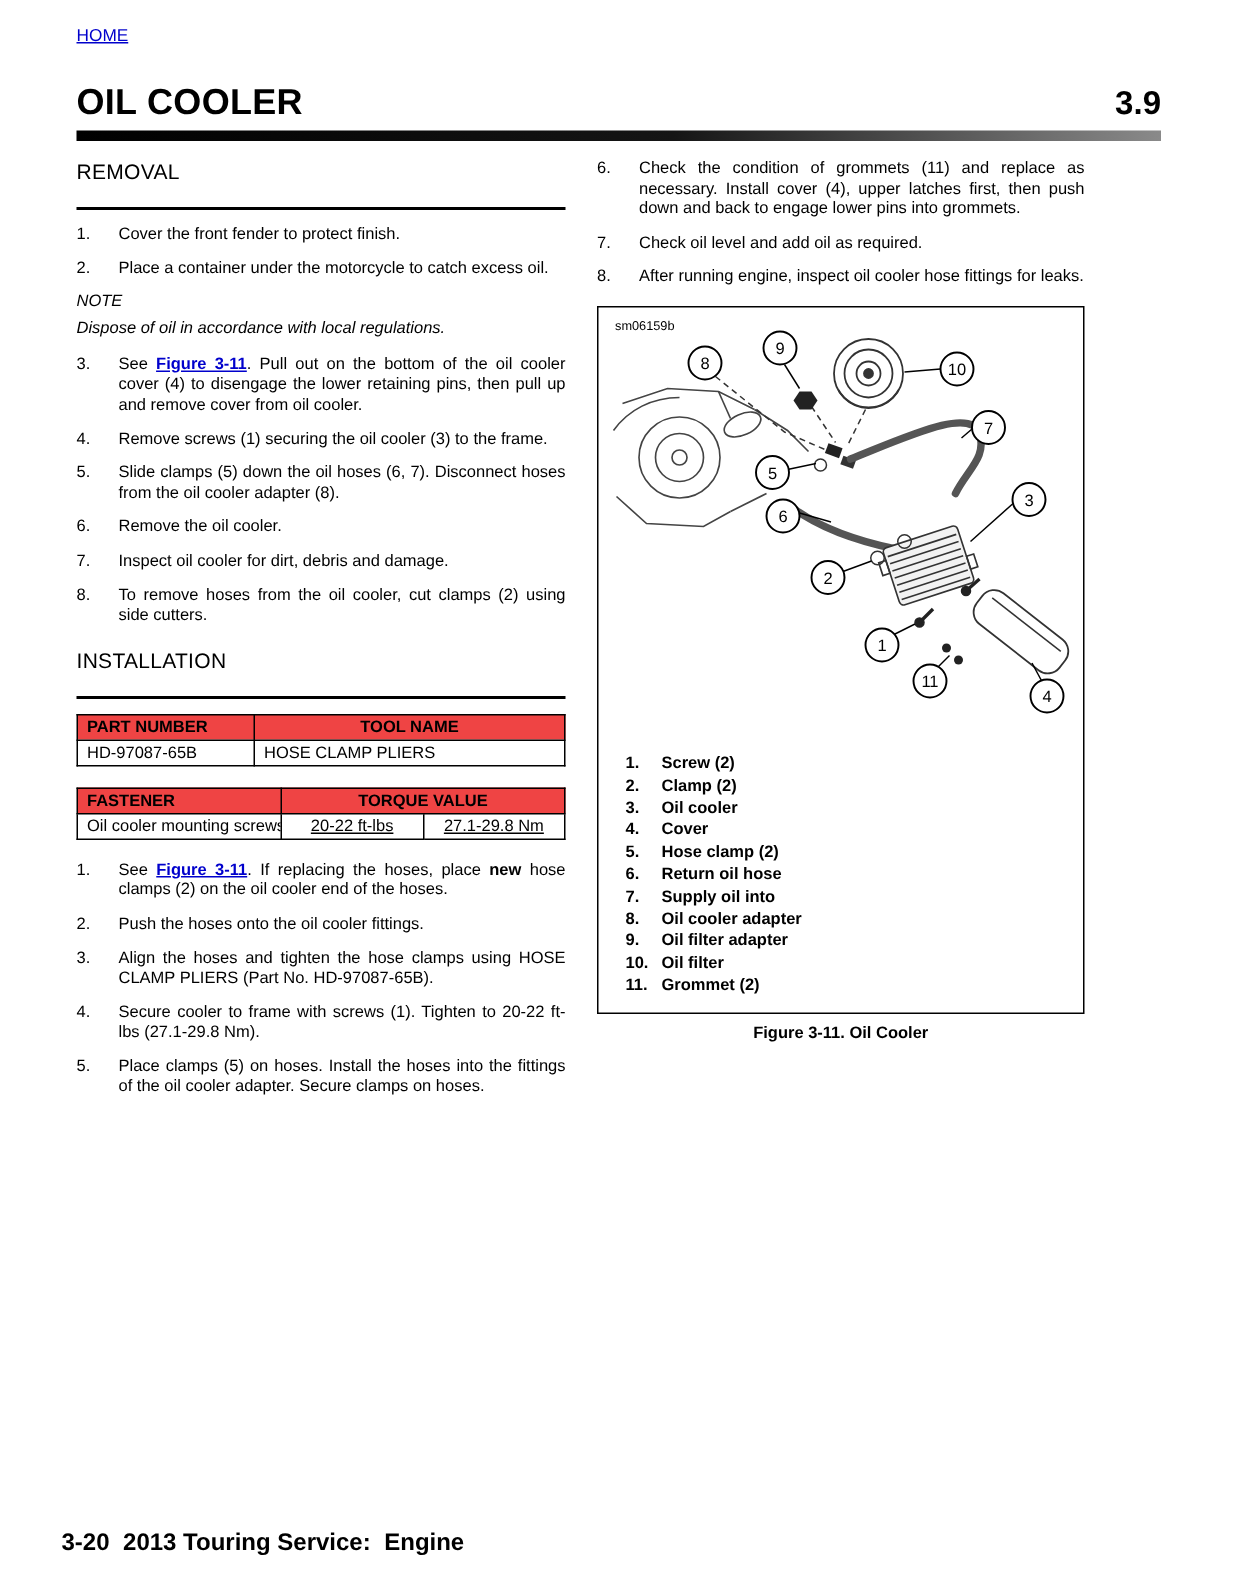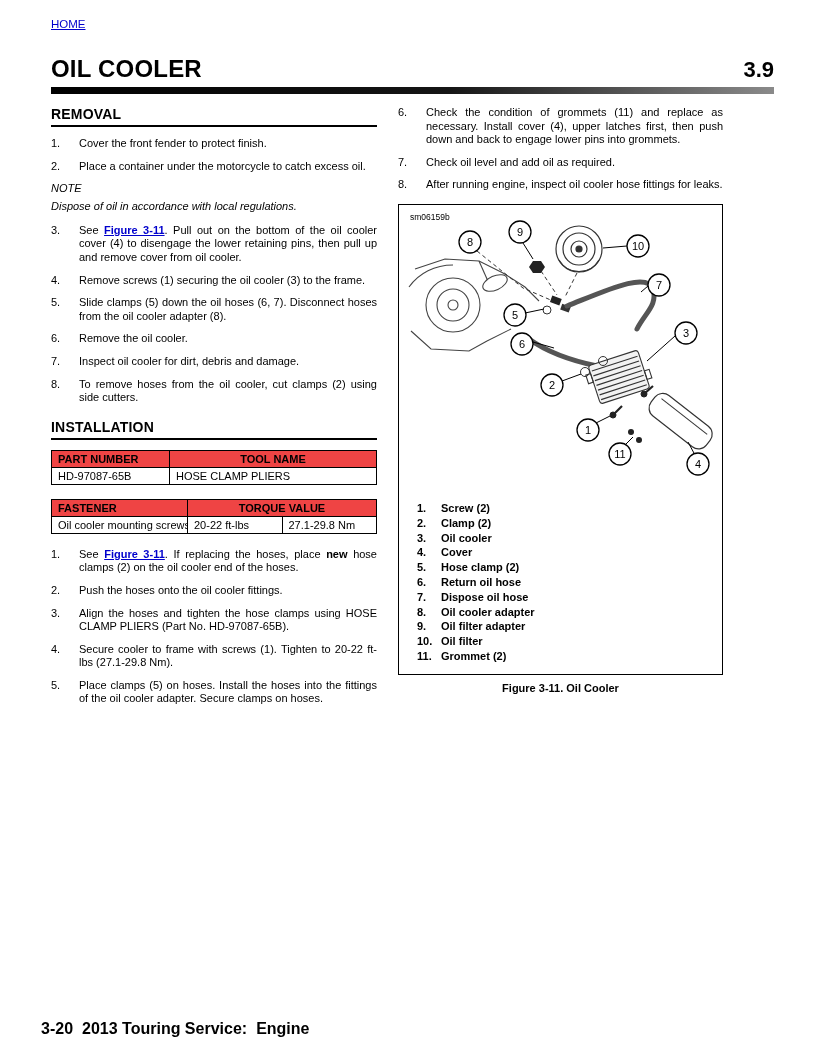--- a/index.html
+++ b/index.html
@@ -12,31 +12,31 @@
   }
   .page { padding: 14px 49px 0 51px; height: 100%; position: relative; }
   .home-link { color: #0000cc; text-decoration: underline; font-size: 11.5px; display: inline-block; }
   .title-row { display: flex; justify-content: space-between; align-items: baseline; margin-top: 23px; }
   .page-title { font-size: 24px; font-weight: bold; letter-spacing: 0.2px; }
   .section-num { font-size: 22px; font-weight: bold; }
   .title-bar { height: 7px; margin-top: 4px; background: linear-gradient(90deg, #000 0%, #151515 55%, #8a8a8a 100%); }
   .columns { display: flex; gap: 21px; margin-top: 12px; }
   .col-left { width: 326px; }
   .col-right { width: 325px; }
-  h2.sec { font-size: 14px; font-weight: bold; margin: 0 0 10px 0; padding-bottom: 3px; border-bottom: 2px solid #000; letter-spacing: 0.2px; }
+  h2.sec { font-size: 14px; font-weight: normal; margin: 0 0 10px 0; padding-bottom: 16px; border-bottom: 2px solid #000; letter-spacing: 0.2px; }
   .step { display: flex; font-size: 11px; line-height: 13.6px; margin-bottom: 9px; }
   .step .num { flex: 0 0 28px; }
   .step .txt { flex: 1; text-align: justify; }
   .note-label { font-style: italic; text-align: left; font-size: 11px; margin: 3px 0 6px; }
   .note-text { font-style: italic; font-size: 11px; line-height: 13.6px; margin-bottom: 10px; }
   table.tbl { width: 100%; border-collapse: collapse; font-size: 11px; margin: 4px 0 14px; table-layout: fixed; }
   .tbl th { background: #ef4444; border: 1px solid #000; font-weight: bold; padding: 2px 6px; height: 17px; }
   .tbl td { border: 1px solid #000; padding: 2px 6px; height: 17px; overflow: hidden; white-space: nowrap; }
   .th-left { text-align: left; } .th-center { text-align: center; }
-  .td-left { text-align: left; } .td-center { text-align: left; }
+  .td-left { text-align: left; } .td-center { text-align: center; text-decoration: underline; }
   .w-part { width: 118px; } .w-fast { width: 136px; }
   a.fig-link { color: #0000cc; text-decoration: underline; font-weight: bold; }
   .bold { font-weight: bold; }
   .fig-box { border: 1px solid #000; margin-top: 12px; padding: 4px 8px 10px; background: #fff; }
   .figcode { font-size: 8.5px; fill: #000; }
   .callout circle { fill: #fff; stroke: #000; stroke-width: 1.3; }
   .callout text { font-size: 11px; text-anchor: middle; fill: #000; }
   .legend { margin: 4px 0 0 10px; }
   .legend-row { display: flex; font-weight: bold; font-size: 11px; line-height: 14.8px; }
   .legend-row .lnum { flex: 0 0 24px; }
@@ -317,21 +317,21 @@
           <div class="legend-row">
               <span class="lnum">5.</span>
               <span>Hose clamp (2)</span>
             </div>
           <div class="legend-row">
               <span class="lnum">6.</span>
               <span>Return oil hose</span>
             </div>
           <div class="legend-row">
               <span class="lnum">7.</span>
-              <span>Dispose oil hose</span>
+              <span>Supply oil into</span>
             </div>
           <div class="legend-row">
               <span class="lnum">8.</span>
               <span>Oil cooler adapter</span>
             </div>
           <div class="legend-row">
               <span class="lnum">9.</span>
               <span>Oil filter adapter</span>
             </div>
           <div class="legend-row">

